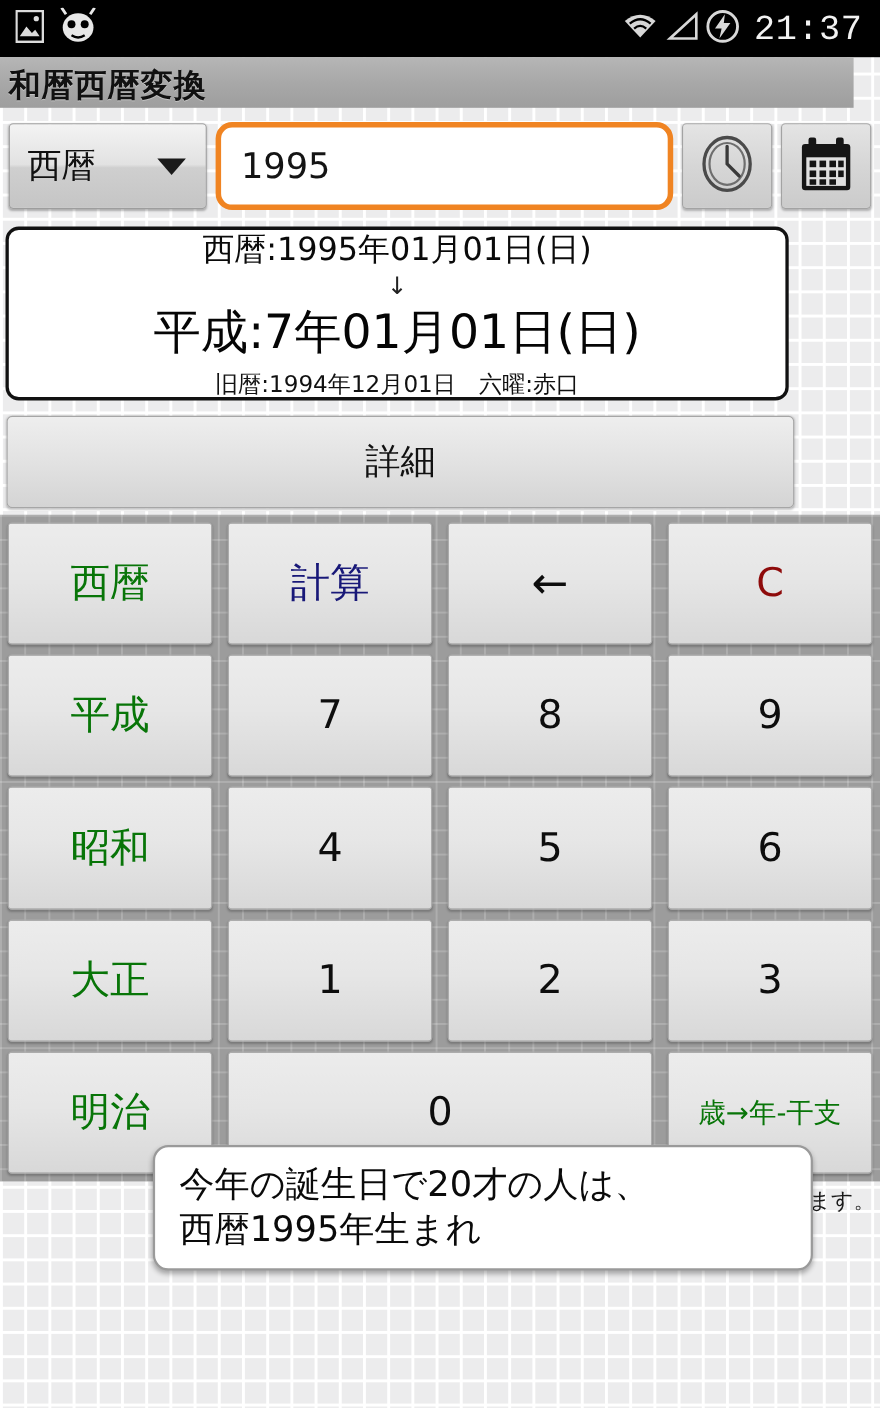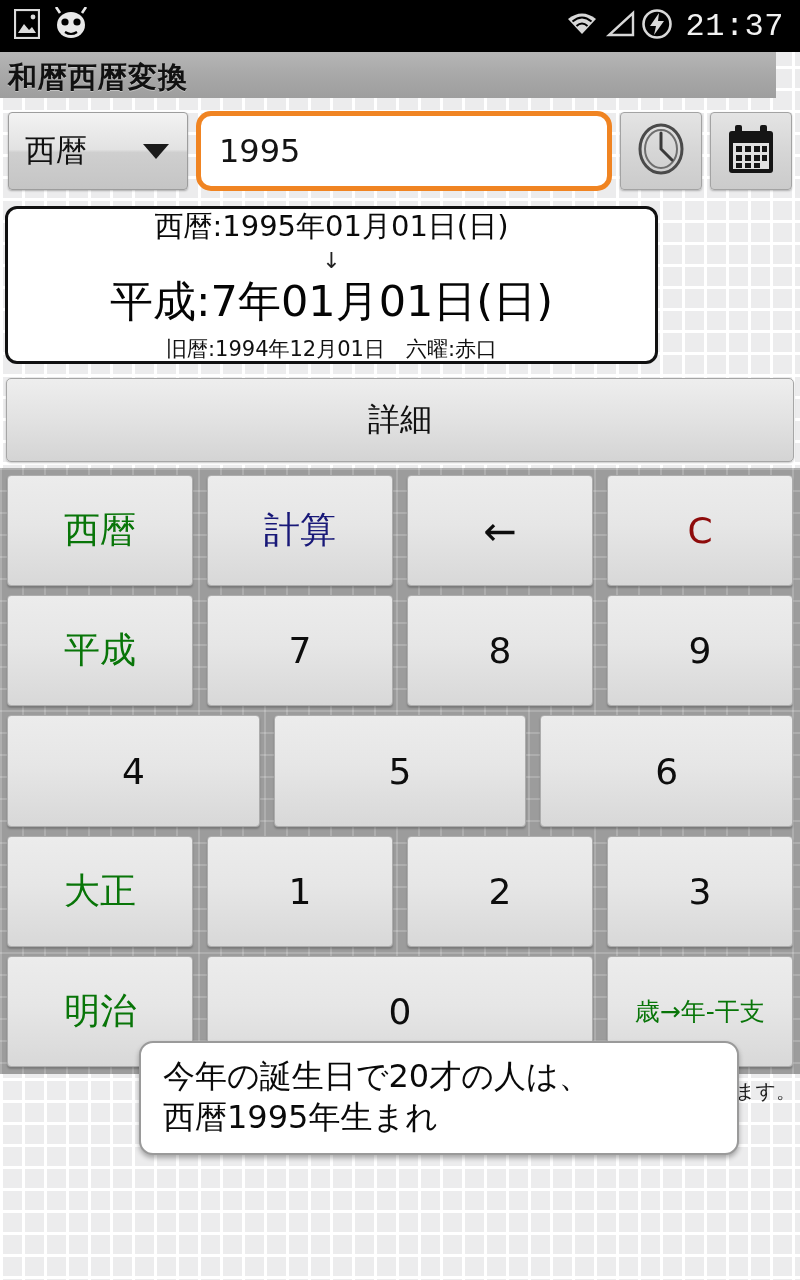--- a/index.html
+++ b/index.html
@@ -85,35 +85,35 @@
     width: 82px; height: 78px;
     background: linear-gradient(to bottom, #e4e4e4 0%, #d6d6d6 50%, #cbcbcb 100%);
     border: 1px solid #a3a3a3; border-radius: 4px;
     display: flex; align-items: center; justify-content: center;
     box-shadow: 0 1px 2px rgba(0,0,0,0.25);
   }
 
   
   .result-panel {
     position: absolute; left: 5px; top: 206px;
-    width: 653px; height: 158px;
+    width: 712px; height: 158px;
     background: #ffffff;
     border: 3px solid #111; border-radius: 12px;
     display: flex; flex-direction: column;
     align-items: center; justify-content: center;
   }
   .result-western { font-size: 29px; color: #0a0a0a; letter-spacing: 0px; }
   .result-arrow { font-size: 22px; color: #222; line-height: 1; margin: 3px 0 1px; }
   .result-japanese { font-size: 43px; color: #050505; letter-spacing: 0px; text-align: center; }
   .result-sub { font-size: 21px; color: #111; margin-top: 4px; }
 
   
   .detail-btn {
     position: absolute; left: 6px; top: 378px;
-    width: 788px; height: 84px;
+    width: 716px; height: 84px;
     background: linear-gradient(to bottom, #eeeeee 0%, #e2e2e2 50%, #d4d4d4 100%);
     border: 1px solid #a6a6a6; border-radius: 5px;
     display: flex; align-items: center; justify-content: center;
     box-shadow: 0 1px 2px rgba(0,0,0,0.22);
   }
   .detail-btn span { font-size: 32px; color: #111; }
 
   
   .keypad {
     position: absolute; left: 0; top: 468px;
@@ -292,20 +292,23 @@
       </div>
       <div class="key">
         <span>8</span>
       </div>
       <div class="key">
         <span>9</span>
       </div>
     </div>
 
     <div class="key-row">
+      <div class="key era">
+        <span>昭和</span>
+      </div>
       <div class="key">
         <span>4</span>
       </div>
       <div class="key">
         <span>5</span>
       </div>
       <div class="key">
         <span>6</span>
       </div>
     </div>

